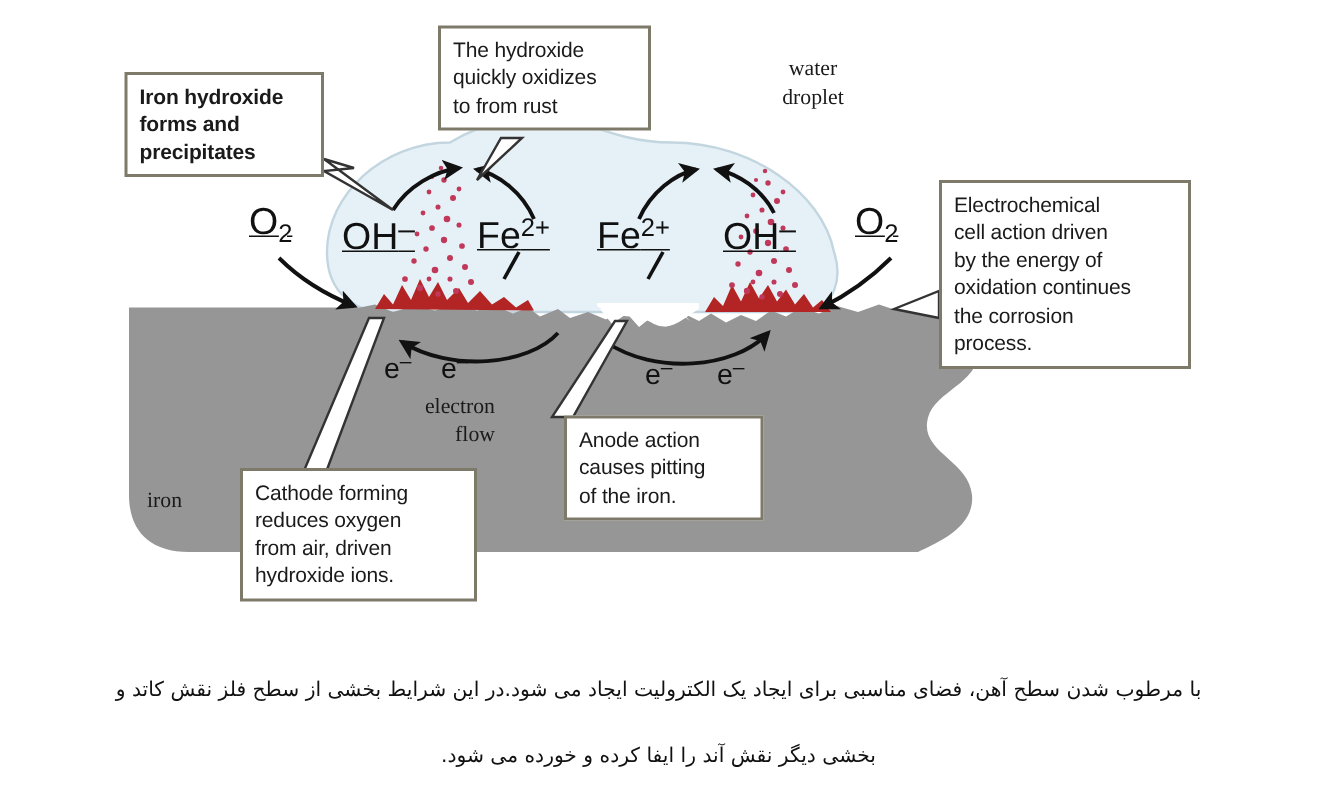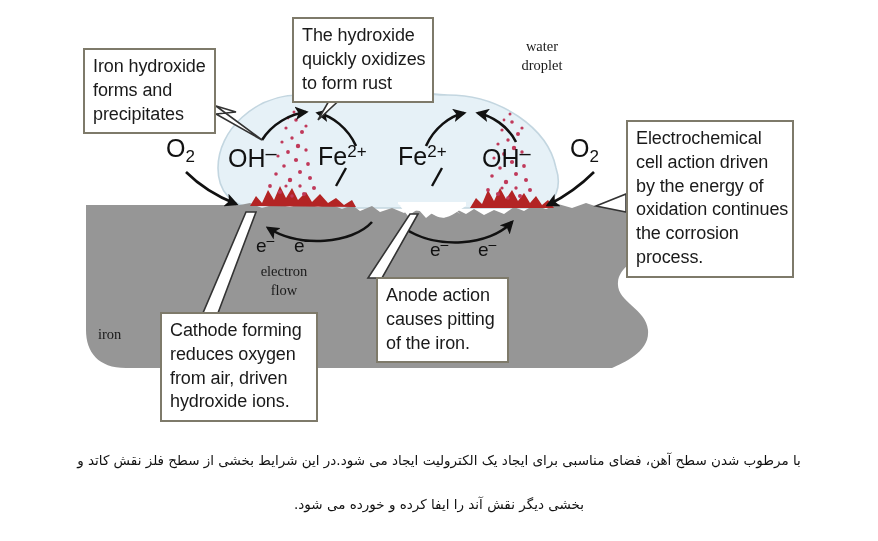--- a/index.html
+++ b/index.html
@@ -27,21 +27,21 @@
     width: 878px;
     height: 430px;
   }
   .callout {
     position: absolute;
     background: #ffffff;
     border: 2px solid #7e7a6a;
     box-sizing: border-box;
     padding: 5px 7px 6px 8px;
     font-family: "Liberation Sans", sans-serif;
-    font-size: 18px;
+    font-size: 14px;
     line-height: 1.32;
     color: #1a1a1a;
     letter-spacing: -0.1px;
     z-index: 30;
   }
   .callout div { white-space: nowrap; }
 
   .plainlabel {
     position: absolute;
     font-family: Liberation Serif, serif;
@@ -52,20 +52,21 @@
     white-space: nowrap;
   }
   .plainlabel.center { text-align: center; }
 
   .chem {
     position: absolute;
     font-family: "Liberation Sans", sans-serif;
     color: #111111;
     z-index: 26;
     white-space: nowrap;
+    text-decoration: underline;
   }
   .chem .big { font-size: 25px; }
   .chem .sub { font-size: 17px; vertical-align: -5px; }
   .chem .sup { font-size: 17px; vertical-align: 8px; }
   .chem .supminus { font-size: 20px; vertical-align: 7px; }
 
   .elabel {
     position: absolute;
     font-family: "Liberation Sans", sans-serif;
     font-size: 19px;
@@ -227,30 +228,30 @@
 
       <path d="M 334 92 L 348 92 L 318 120 Z" fill="#ffffff" stroke="#333333" stroke-width="1.6"></path>
 
       <path d="M 626 194 L 626 212 L 596 206 Z" fill="#ffffff" stroke="#333333" stroke-width="1.6"></path>
 
       <path d="M 203 313 L 218 313 L 256 212 L 246 212 Z" fill="#ffffff" stroke="#333333" stroke-width="1.6"></path>
 
       <path d="M 368 278 L 382 278 L 418 214 L 410 214 Z" fill="#ffffff" stroke="#333333" stroke-width="1.6"></path>
     </svg>
 
-    <div class="callout" style="left:83px; top:48px; width:133px;">
+    <div class="callout" style="left:83px; top:48px; width:133px;font-weight:bold;">
       <div>Iron hydroxide</div>
       <div>forms and</div>
       <div>precipitates</div>
     </div>
 
     <div class="callout" style="left:292px; top:17px; width:142px;">
       <div>The hydroxide</div>
       <div>quickly oxidizes</div>
-      <div>to form rust</div>
+      <div>to from rust</div>
     </div>
 
     <div class="callout" style="left:626px; top:120px; width:168px;">
       <div>Electrochemical</div>
       <div>cell action driven</div>
       <div>by the energy of</div>
       <div>oxidation continues</div>
       <div>the corrosion</div>
       <div>process.</div>
     </div>
@@ -268,21 +269,21 @@
       <div>of the iron.</div>
     </div>
 
     <div class="plainlabel center" style="left:497px; top:37px; width:90px;">
       <div>water</div>
       <div>droplet</div>
     </div>
 
     <div class="plainlabel" style="left:98px; top:325px;">iron</div>
 
-    <div class="plainlabel center" style="left:238px; top:262px; width:92px;">
+    <div class="plainlabel center" style="left:238px; top:262px; width:92px;text-align:right;">
       <div>electron</div>
       <div>flow</div>
     </div>
 
     <div class="chem" style="left:166px; top:134px;">
       <span class="big">O</span><span class="sub">2</span>
     </div>
 
     <div class="chem" style="left:570px; top:134px;">
       <span class="big">O</span><span class="sub">2</span>

